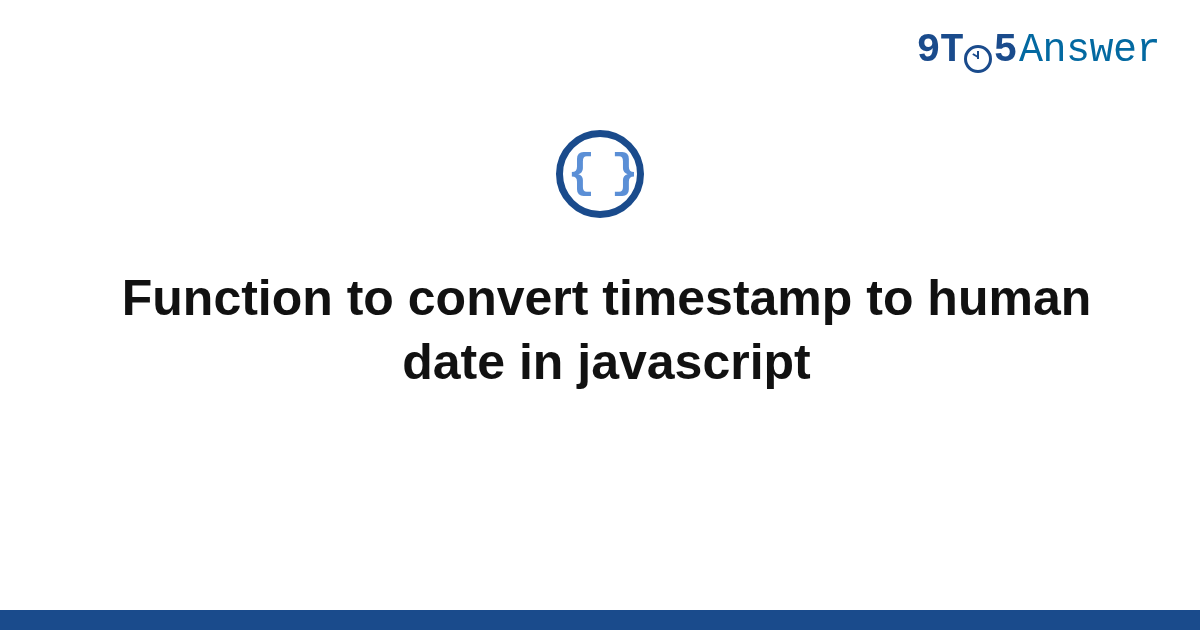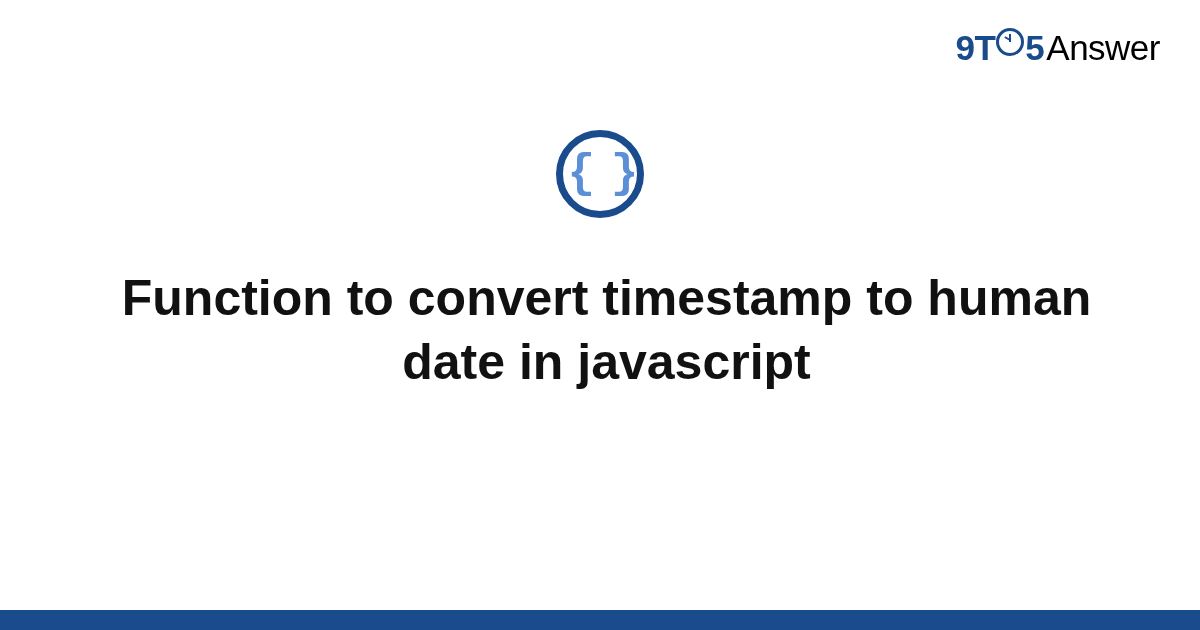--- a/index.html
+++ b/index.html
@@ -12,25 +12,26 @@
       height: 630px;
       background: #ffffff;
       font-family: -apple-system, BlinkMacSystemFont, "Segoe UI", Helvetica, Arial, sans-serif;
       position: relative;
       overflow: hidden;
     }
     .logo {
       position: absolute;
       top: 28px;
       right: 40px;
-      font-size: 35px;
+      font-size: 40px;
       font-weight: 600;
       letter-spacing: -0.5px;
       display: flex;
-      align-items: flex-start;
+      align-items: flex-end;
+      font-family: Liberation Mono, monospace;
     }
     .logo-9t {
       color: #1a4b8c;
       font-weight: 700;
     }
     .logo-clock {
       display: inline-flex;
       align-items: center;
       justify-content: center;
       width: 28px;
@@ -59,21 +60,21 @@
       top: 9px;
       left: 50%;
       transform-origin: top center;
       transform: translateX(-50%) rotate(120deg);
     }
     .logo-5 {
       color: #1a4b8c;
       font-weight: 700;
     }
     .logo-answer {
-      color: #000000;
+      color: #0369a1;
       font-weight: 400;
       margin-left: 2px;
     }
     .content {
       position: absolute;
       top: 130px;
       left: 0;
       right: 0;
       display: flex;
       flex-direction: column;

